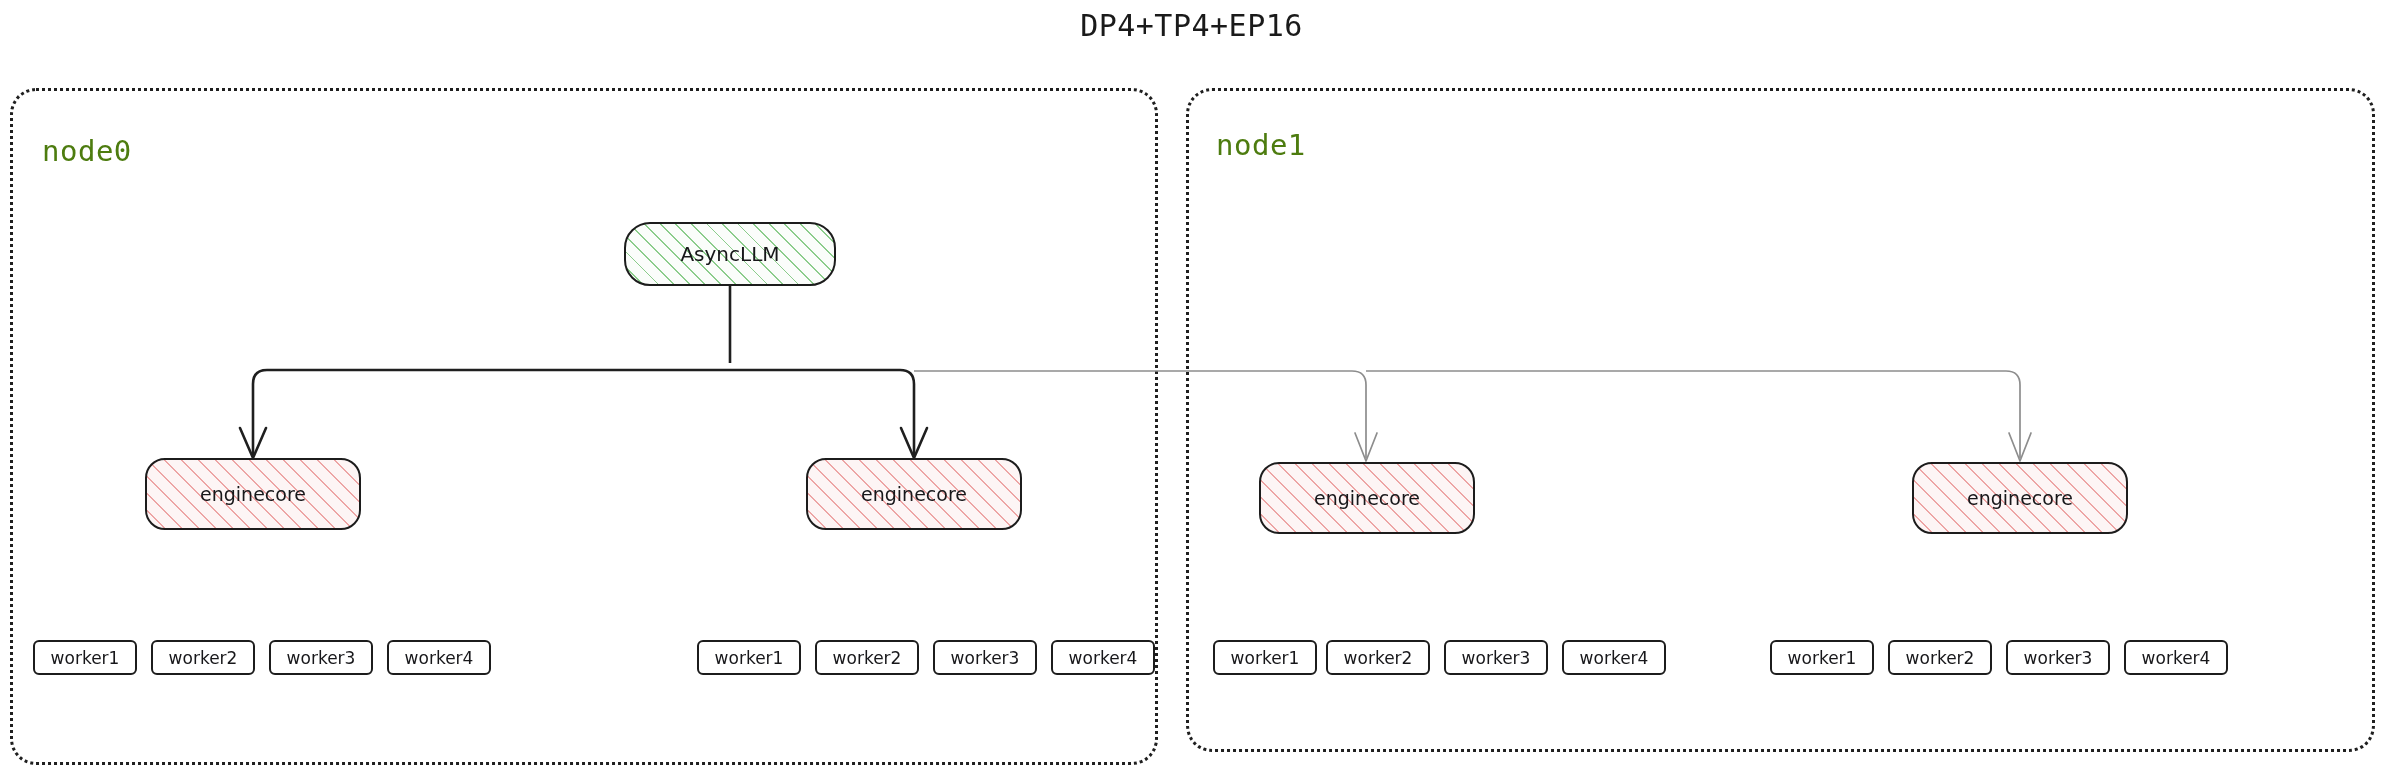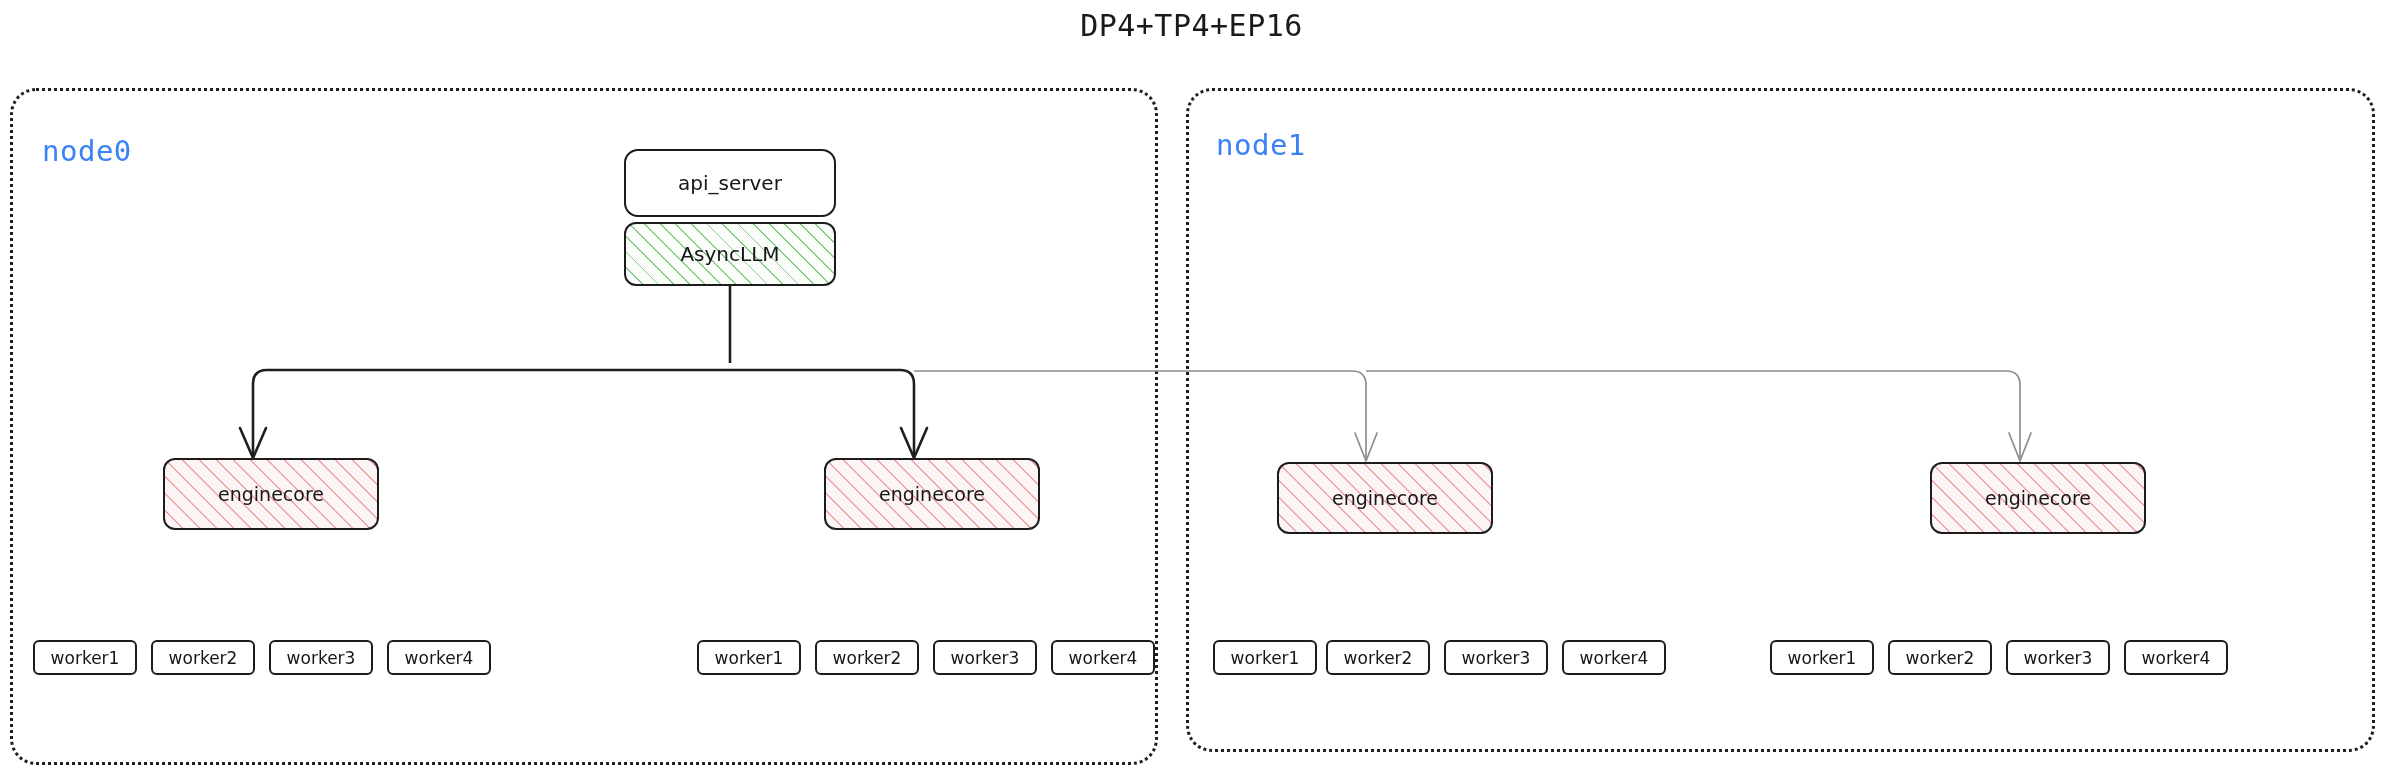--- a/index.html
+++ b/index.html
@@ -41,65 +41,64 @@
     border: 3px dotted #1f1f1f;
     border-radius: 26px;
     background: transparent;
     box-sizing: border-box;
   }
   .node-label {
     position: absolute;
     font-family: "DejaVu Sans Mono", monospace;
     font-size: 29px;
     font-weight: 400;
-    color: #3b82f6;
+    color: #4d7c0f;
     white-space: nowrap;
     letter-spacing: 0.5px;
   }
   .box {
     position: absolute;
     box-sizing: border-box;
     display: flex;
     align-items: center;
     justify-content: center;
     color: #17171a;
     white-space: nowrap;
   }
   .box-plain {
     background: #ffffff;
     border: 2.4px solid #1c1c1c;
     border-radius: 14px;
     font-size: 20px;
   }
   .box-green {
     border: 2.4px solid #1c1c1c;
-    border-radius: 12px;
+    border-radius: 26px;
     font-size: 20px;
     background-color: #fbfdfb;
     background-image: repeating-linear-gradient(
       45deg,
       rgba(120, 196, 120, 0.85) 0px,
       rgba(120, 196, 120, 0.85) 1.3px,
       rgba(255, 255, 255, 0) 1.3px,
       rgba(255, 255, 255, 0) 11px
     );
   }
   .box-pink {
     border: 2.6px solid #1c1c1c;
-    border-radius: 12px;
+    border-radius: 20px;
     font-size: 19px;
     background-color: #fdf5f5;
     background-image: repeating-linear-gradient(
       45deg,
       rgba(232, 138, 138, 0.75) 0px,
       rgba(232, 138, 138, 0.75) 1.3px,
       rgba(255, 255, 255, 0) 1.3px,
       rgba(255, 255, 255, 0) 12px
     );
-    margin-left: 18px;
   }
   .box-worker {
     background: #ffffff;
     border: 2.4px solid #1c1c1c;
     border-radius: 6px;
     font-size: 17px;
     height: 35px;
   }
 </style>
 </head>
@@ -125,23 +124,20 @@
     <path d="M 730 370 L 900 370 Q 914 370 914 384 L 914 455" fill="none" stroke="#1f1f1f" stroke-width="2.6"></path>
     <path d="M 901 428 L 914 458 L 927 428" fill="none" stroke="#1f1f1f" stroke-width="2.6" stroke-linecap="round" stroke-linejoin="round"></path>
 
     <path d="M 914 371 L 1352 371 Q 1366 371 1366 385 L 1366 458" fill="none" stroke="#8d8d8d" stroke-width="1.7"></path>
     <path d="M 1355 433 L 1366 461 L 1377 433" fill="none" stroke="#8d8d8d" stroke-width="1.7" stroke-linecap="round" stroke-linejoin="round"></path>
 
     <path d="M 1366 371 L 2006 371 Q 2020 371 2020 385 L 2020 458" fill="none" stroke="#8d8d8d" stroke-width="1.7"></path>
     <path d="M 2009 433 L 2020 461 L 2031 433" fill="none" stroke="#8d8d8d" stroke-width="1.7" stroke-linecap="round" stroke-linejoin="round"></path>
   </svg>
 
-  <div class="box box-plain" style="left:624px; top:149px; width:212px; height:68px;">
-    <span>api_server</span>
-  </div>
 
   <div class="box box-green" style="left:624px; top:222px; width:212px; height:64px;">
     <span>AsyncLLM</span>
   </div>
 
   <div class="box box-pink" style="left:145px; top:458px; width:216px; height:72px;">
     <span>enginecore</span>
   </div>
   <div class="box box-pink" style="left:806px; top:458px; width:216px; height:72px;">
     <span>enginecore</span>

